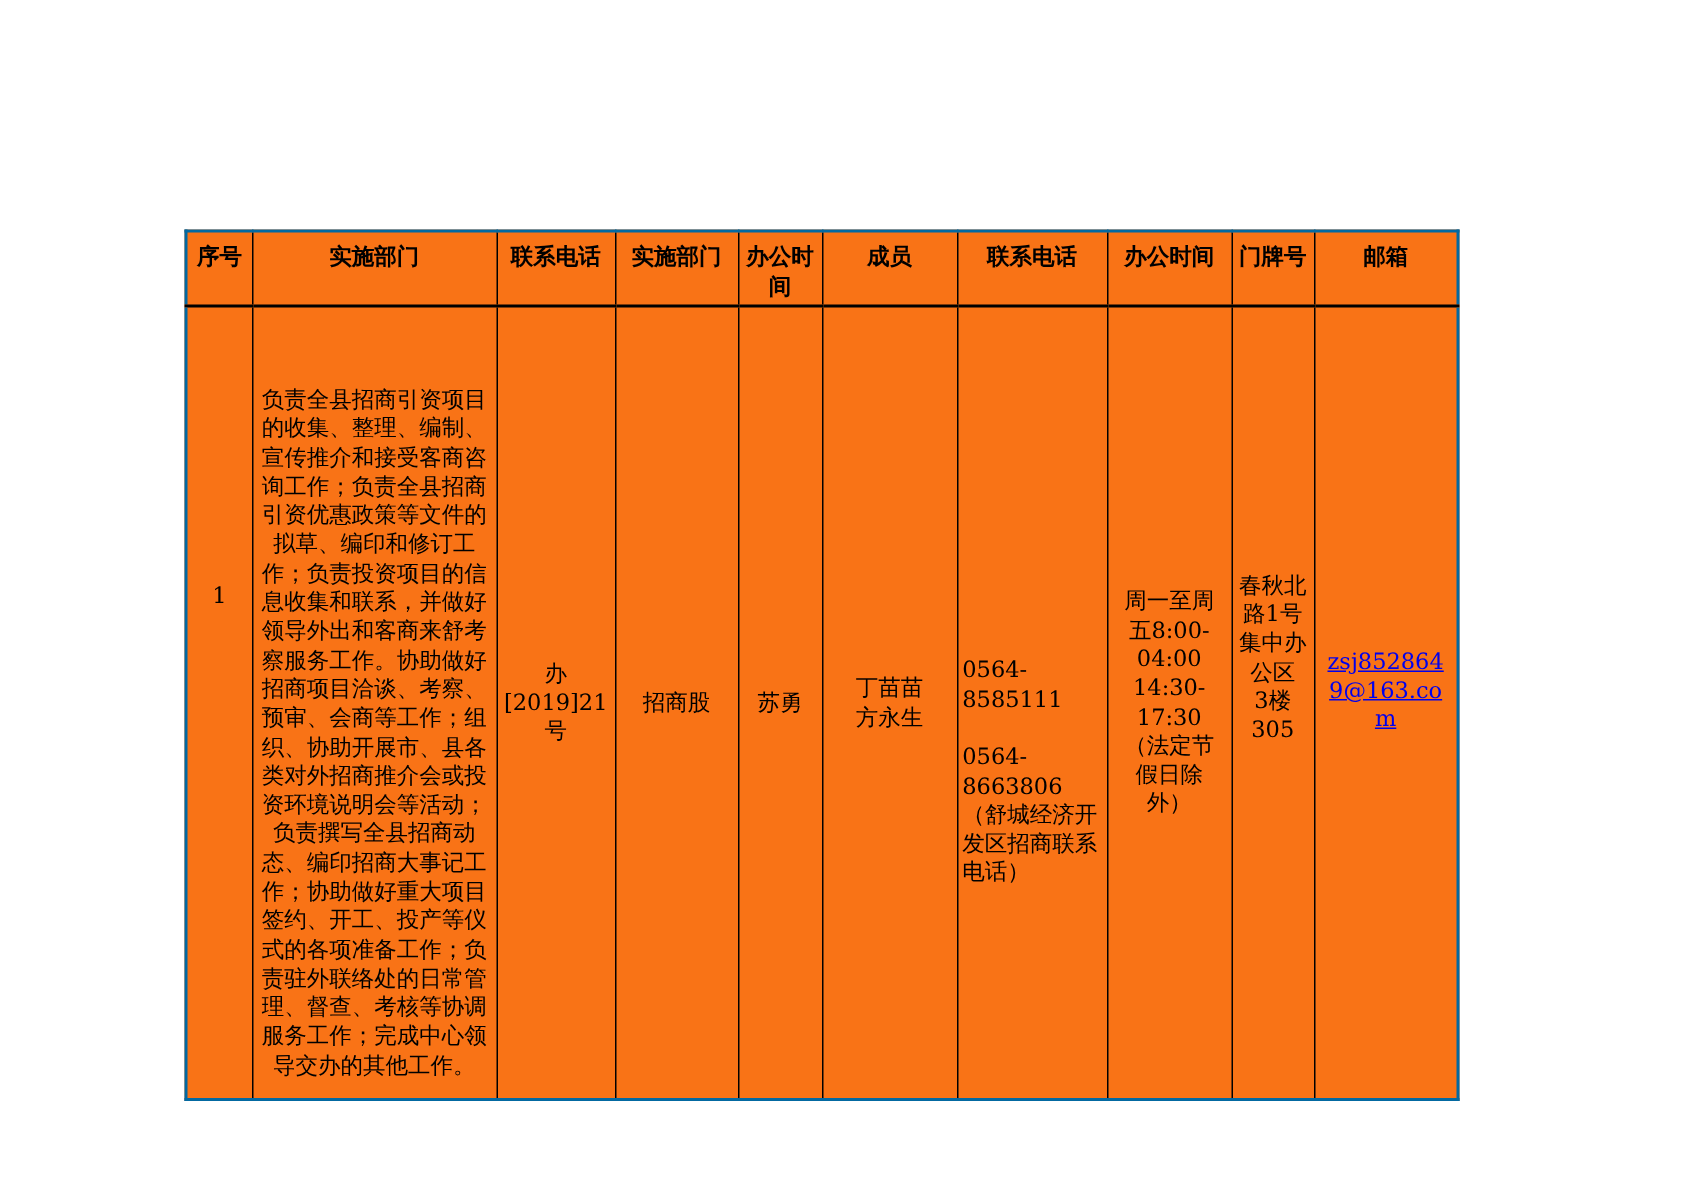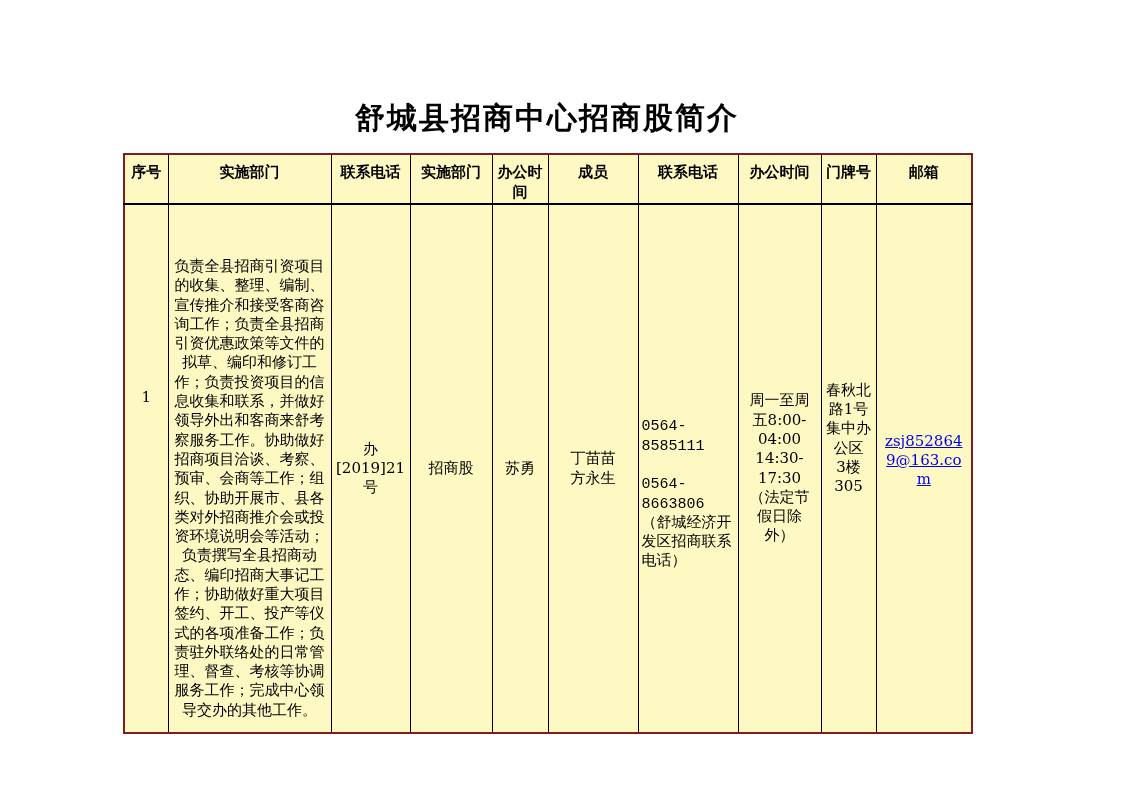--- a/index.html
+++ b/index.html
@@ -9,52 +9,51 @@
     font-family:"DejaVu Serif","Liberation Serif",serif;
   }
   .title {
     position:absolute; left:123px; top:98px; width:848px; margin:0;
     text-align:center; font-family:"Liberation Sans","DejaVu Sans",sans-serif;
     font-size:30px; font-weight:bold; letter-spacing:2px; color:#000;
   }
   table.info-table {
     position:absolute; left:123px; top:153px; width:848px;
     border-collapse:collapse; table-layout:fixed;
-    border:2px solid #7f1d1d; background:#fef9c3;
+    border:2px solid #0369a1; background:#f97316;
   }
   .info-table th, .info-table td { border:1px solid #000; }
   .info-table thead tr { height:50px; }
   .info-table thead th {
     border-bottom:2px solid #000;
     font-family:"Liberation Sans","DejaVu Sans",sans-serif;
     font-weight:bold; font-size:15px; line-height:20px;
     vertical-align:top; padding:7px 2px 0 2px; text-align:center;
   }
   .info-table tbody tr { height:529px; }
   .info-table td {
     font-size:15px; line-height:19.3px; vertical-align:middle;
     text-align:center; padding:0 4px;
   }
   td.cell-phone { text-align:left; padding:0 3px; }
   .pre { white-space:pre-line; }
   .n-seq    { position:relative; top:-71px; }
   .n-duties { position:relative; top:20px; }
-  .n-phone  { position:relative; top:26px;font-family:Liberation Mono, monospace; }
+  .n-phone  { position:relative; top:46px; }
   .n-door   { position:relative; top:-30px; }
   .n-email  { position:relative; top:-20px; display:inline-block; }
   .email-link {
     text-decoration:underline; overflow-wrap:anywhere; cursor:pointer;
   }
 </style>
 </head>
 <body>
 
 <div class="page">
 
-  <h1 class="title">舒城县招商中心招商股简介</h1>
 
   <table class="info-table">
     <colgroup>
       <col style="width:44px">
       <col style="width:163px">
       <col style="width:79px">
       <col style="width:82px">
       <col style="width:56px">
       <col style="width:90px">
       <col style="width:100px">

